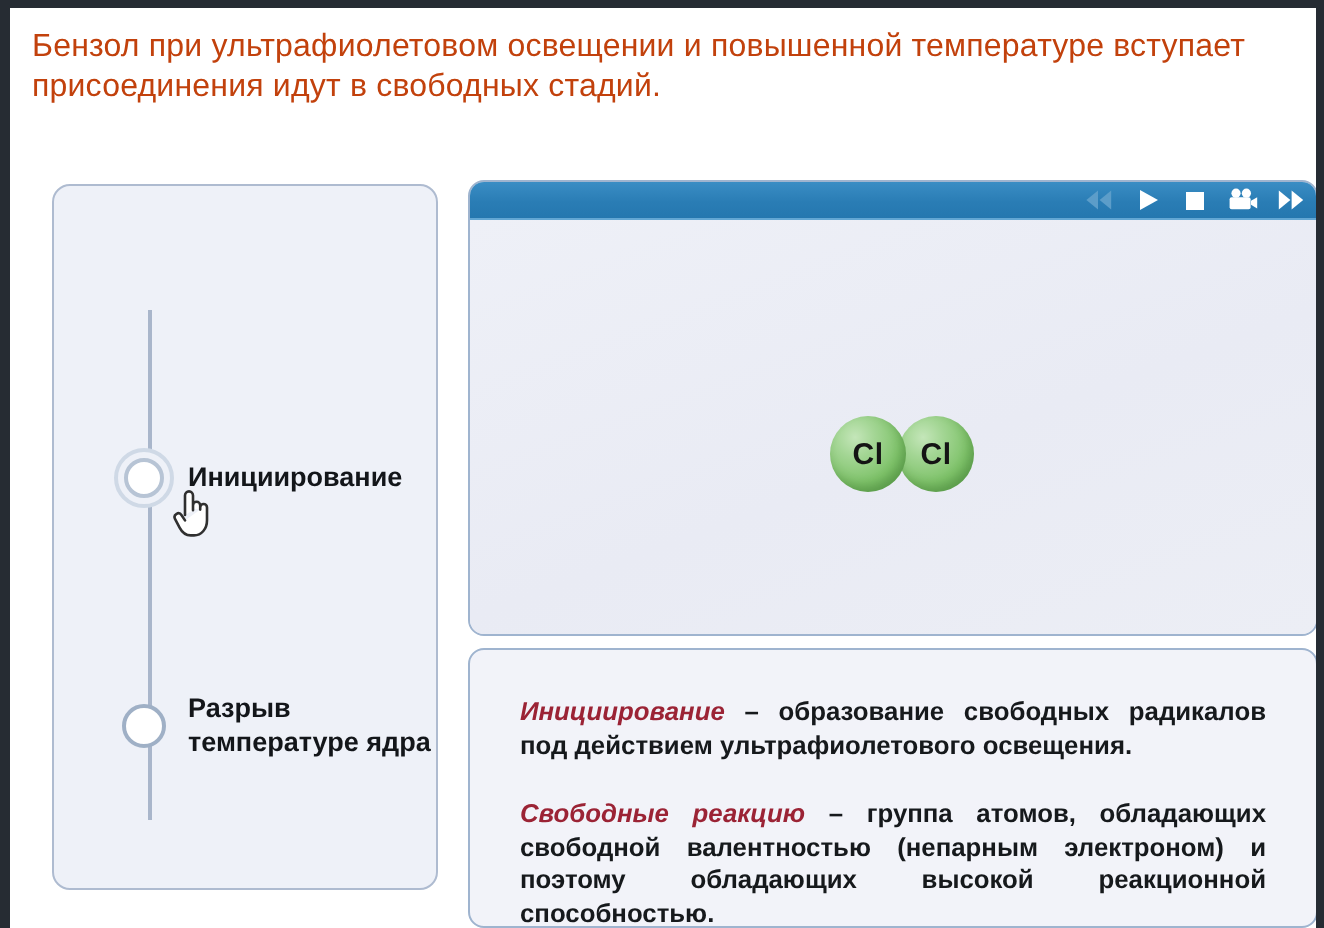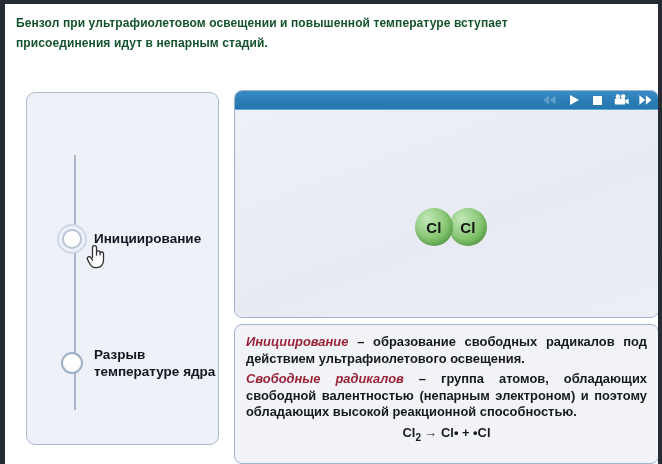--- a/index.html
+++ b/index.html
@@ -23,24 +23,24 @@
     width: 653px; height: 460px;
     background: #ffffff;
     overflow: hidden;
   }
 
   
   #intro {
     position: absolute;
     left: 11px; top: 10px;
     width: 628px;
-    font-size: 12px;
+    font-size: 16px;
     line-height: 19.5px;
-    color: #14532d;
-    font-weight: bold;
+    color: #c2410c;
+    font-weight: normal;
     text-align: justify;
     letter-spacing: 0.1px;
   }
   #intro .last { text-align: left; }
 
   
   #steps-panel {
     position: absolute;
     left: 21px; top: 88px;
     width: 193px; height: 353px;
@@ -178,21 +178,21 @@
     position: absolute;
     left: 229px; top: 320px;
     width: 425px; height: 140px;
     border: 1px solid #9fb4cf;
     border-radius: 8px;
     background: #f2f3f9;
     box-sizing: border-box;
     padding: 5px 7px 0 7px;
   }
   #def-panel p {
-    margin: 4px;
+    margin: 18px;
     font-size: 12.9px;
     line-height: 16.6px;
     font-weight: bold;
     color: #16191c;
     text-align: justify;
   }
   #def-panel p.noj { text-align: left; }
   .term {
     color: #9b2335;
     font-style: italic;
@@ -206,21 +206,21 @@
   #formula sub { font-size: 10px; }
 </style>
 </head>
 <body>
 
 <div id="screen">
   <div id="page">
 
     <div id="intro">
       <div>Бензол при ультрафиолетовом освещении и повышенной температуре вступает</div>
-      <div class="last">присоединения идут в непарным стадий.</div>
+      <div class="last">присоединения идут в свободных стадий.</div>
     </div>
 
     <div id="steps-panel">
       <div id="steps-rail"></div>
 
       <div class="step active" id="step1">
         <span class="step-dot"></span>
         <span class="step-label">Инициирование</span>
       </div>
 
@@ -287,18 +287,18 @@
           </div>
           <div class="atom" id="atom-left">
             <span class="atom-label">Cl</span>
           </div>
         </div>
       </div>
     </div>
 
     <div id="def-panel">
       <p><span class="term">Инициирование</span><span> – образование свободных радикалов под действием ультрафиолетового освещения.</span></p>
-      <p><span class="term">Свободные радикалов</span><span> – группа атомов, обладающих свободной валентностью (непарным электроном) и поэтому обладающих высокой реакционной способностью.</span></p>
+      <p><span class="term">Свободные реакцию</span><span> – группа атомов, обладающих свободной валентностью (непарным электроном) и поэтому обладающих высокой реакционной способностью.</span></p>
       <p id="formula" class="noj"><span>Cl</span><sub>2</sub><span> → Cl• + •Cl</span></p>
     </div>
 
   </div>
 </div>
 
 </body></html>

